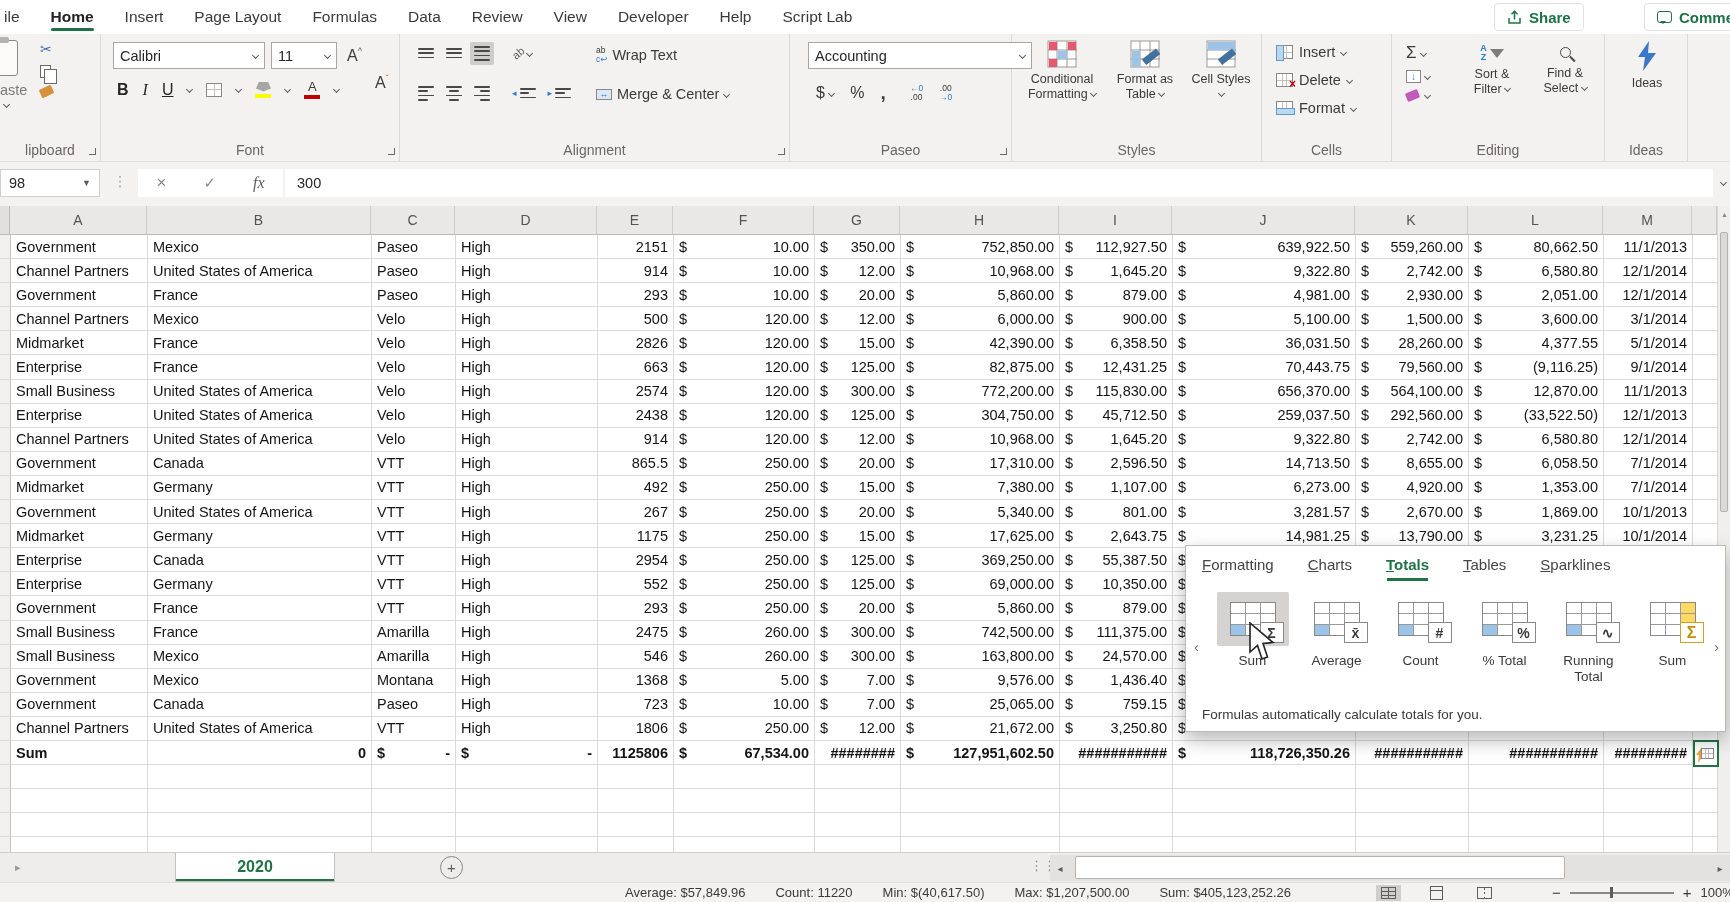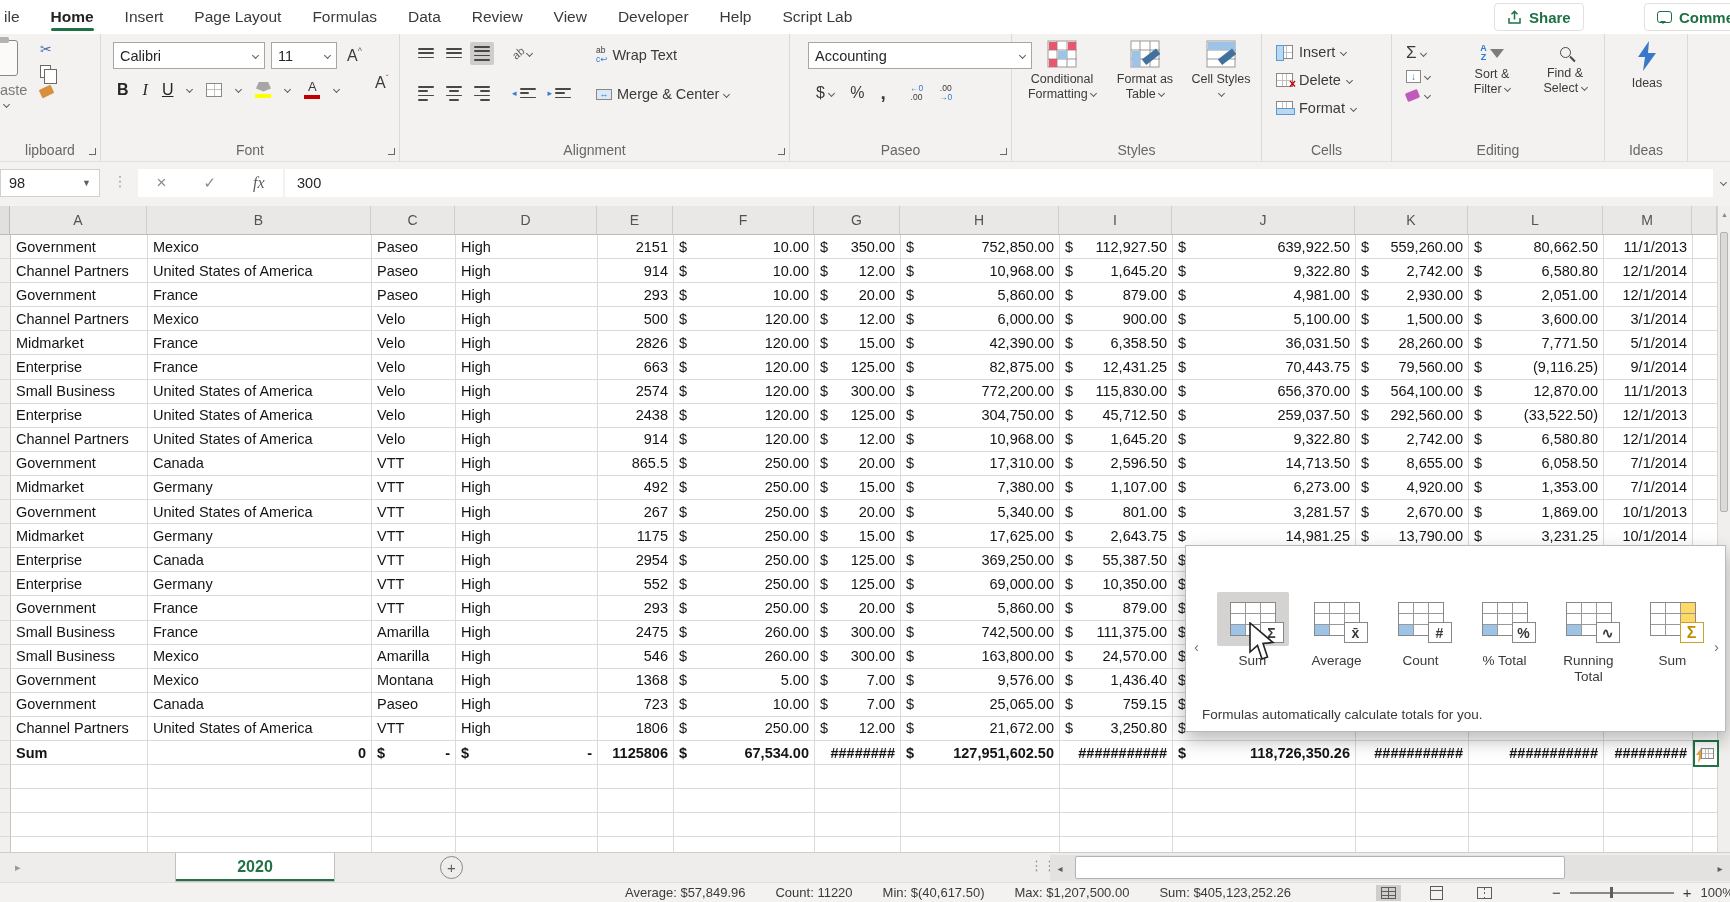--- a/index.html
+++ b/index.html
@@ -653,21 +653,21 @@
       <div class="dc acct" style="width: 183px;">
         <span>$</span>
         <span>36,031.50</span>
       </div>
       <div class="dc acct" style="width: 113px;">
         <span>$</span>
         <span>28,260.00</span>
       </div>
       <div class="dc acct" style="width: 135px;">
         <span>$</span>
-        <span>7,771.50</span>
+        <span>4,377.55</span>
       </div>
       <div class="dc rt" style="width: 89px;">5/1/2014</div>
       <div class="dc" style="width: 25px;"></div>
     </div>
     <div class="drow">
       <div class="dc gut" style="width: 10px;"></div>
       <div class="dc" style="width: 137px;">Enterprise</div>
       <div class="dc" style="width: 224px;">France</div>
       <div class="dc" style="width: 84px;">Velo</div>
       <div class="dc" style="width: 142px;">High</div>
@@ -1333,20 +1333,27 @@
 </div>
 
 <div class="qa-btn">
   <svg class="qa-bolt" width="9" height="16" viewBox="0 0 9 16">
       <path d="M6 0 L0 8 h3 L2 16 L9 6 h-4 Z" fill="#e8a33d"></path>
     </svg>
   <span class="mini-grid"></span>
 </div>
 
 <div class="qa">
+  <div class="qa-tabs" id="qaTabs">
+      <div class="qa-tab">Formatting</div>
+      <div class="qa-tab">Charts</div>
+      <div class="qa-tab active">Totals</div>
+      <div class="qa-tab">Tables</div>
+      <div class="qa-tab">Sparklines</div>
+    </div>
   <span class="qa-chev" style="left:8px;">‹</span>
   <div class="qa-items" id="qaItems">
       <div class="qa-item">
         <div class="qa-icosel sel">
           <div class="tico">
             <i></i>
             <i></i>
             <i></i>
             <i></i>
             <i></i>

